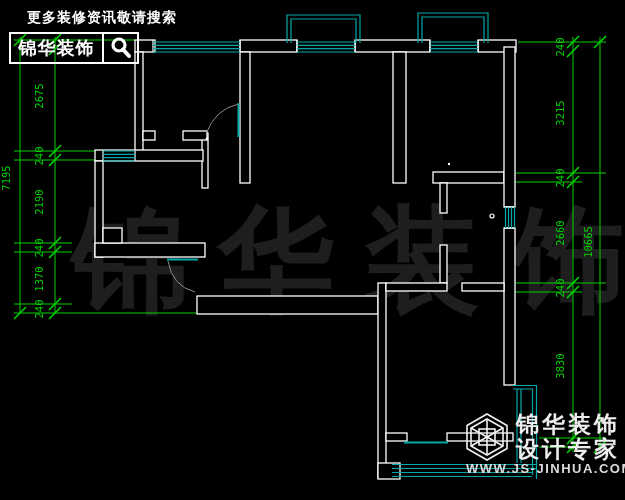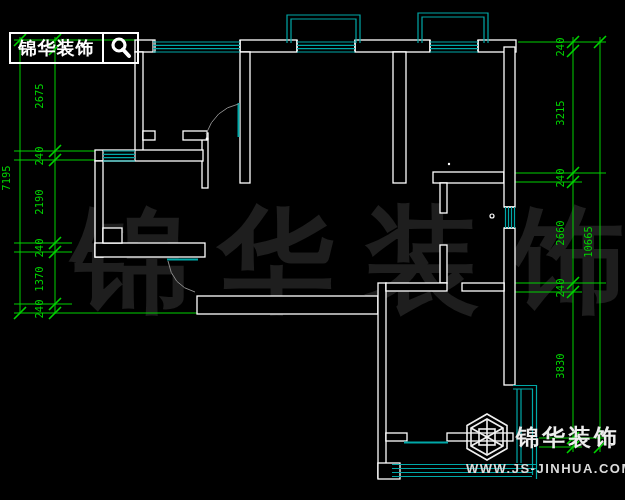--- a/index.html
+++ b/index.html
@@ -172,20 +172,21 @@
       <path d="M168,261 Q172,286 195,292"></path>
     </g>
 
     <g fill="#ffffff">
       <circle cx="207" cy="139" r="1.4"></circle>
       <circle cx="492" cy="216" r="2" fill="none" stroke="#ffffff" stroke-width="1.2"></circle>
       <circle cx="449" cy="164" r="1.2"></circle>
     </g>
   </svg>
 
+  <div id="top-brand">更多装修资讯敬请搜索</div>
   <div id="search-box">
     <div class="brand-cell">锦华装饰</div>
     <div class="divider"></div>
     <div class="glass-cell">
       <svg width="24" height="24" viewBox="0 0 24 24">
         <circle cx="10" cy="9" r="6" stroke="#fff" stroke-width="3.2" fill="none"></circle>
         <line x1="14" y1="13.5" x2="20" y2="20" stroke="#fff" stroke-width="4" stroke-linecap="round"></line>
       </svg>
     </div>
   </div>
@@ -196,17 +197,18 @@
         <polygon points="25,2 45,13.5 45,36.5 25,48 5,36.5 5,13.5"></polygon>
         <polygon points="25,7 41,16 41,34 25,43 9,34 9,16"></polygon>
         <line x1="25" y1="7" x2="25" y2="43"></line>
         <line x1="9" y1="16" x2="41" y2="34"></line>
         <line x1="41" y1="16" x2="9" y2="34"></line>
         <rect x="17" y="17" width="16" height="16"></rect>
       </g>
     </svg>
     <div class="txt">
       <div class="l1">锦华装饰</div>
+      <div class="l1">设计专家</div>
     </div>
   </div>
   <div id="bottom-url">WWW.JS-JINHUA.COM</div>
 
 </div>
 
 </body></html>

